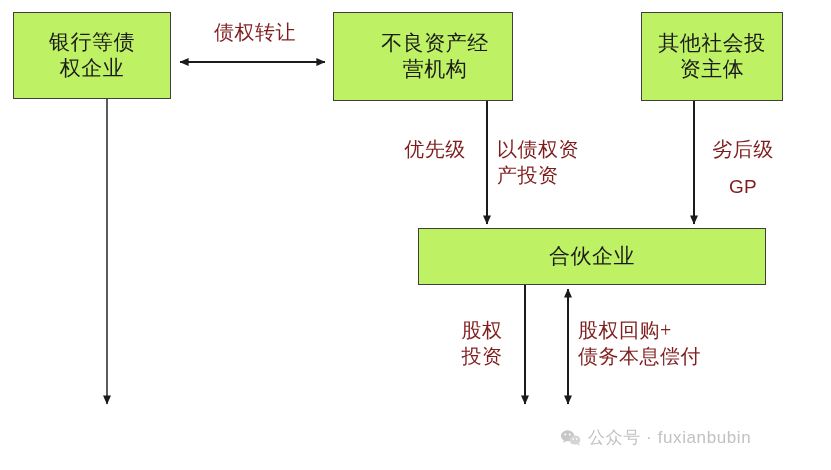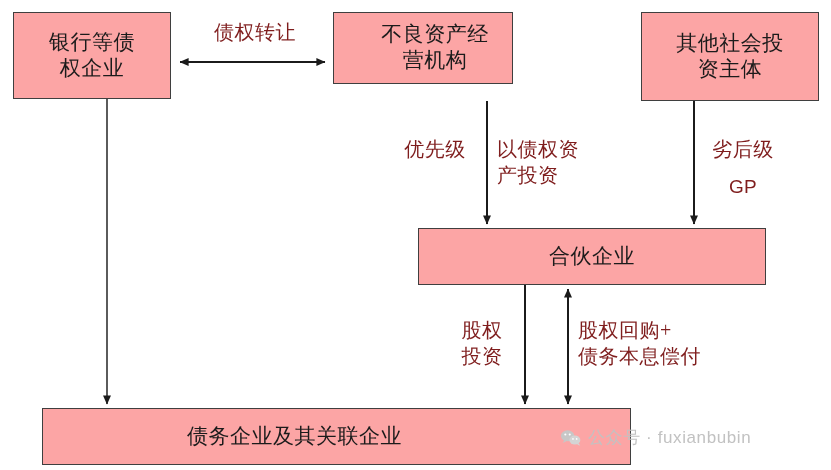--- a/index.html
+++ b/index.html
@@ -22,21 +22,21 @@
     position: absolute;
     left: 0;
     top: 0;
     width: 831px;
     height: 470px;
   }
   .node-box {
     position: absolute;
     box-sizing: border-box;
     border: 1.6px solid #3f3f3f;
-    background: #fca5a5;
+    background: #bef264;
     display: flex;
     align-items: center;
     justify-content: center;
     text-align: center;
     color: #1b1b1b;
     font-family: "Liberation Serif", "DejaVu Serif", serif;
     font-size: 21px;
     line-height: 1.22;
     letter-spacing: 0.5px;
     z-index: 3;
@@ -111,37 +111,34 @@
     <line x1="525" y1="285" x2="525" y2="404" stroke="#1b1b1b" stroke-width="2" marker-end="url(#arrowEnd)"></line>
 
     <line x1="568" y1="289" x2="568" y2="404" stroke="#1b1b1b" stroke-width="2" marker-start="url(#arrowStart)" marker-end="url(#arrowEnd)"></line>
   </svg>
 
   <div class="node-box" style="left:13px; top:12px; width:158px; height:87px;">
     <span class="node-label">银行等债
 权企业</span>
   </div>
 
-  <div class="node-box" style="left:333px; top:12px; width:180px; height:72px;padding-left:24px;">
+  <div class="node-box" style="left:333px; top:12px; width:180px; height:89px;padding-left:24px;">
     <span class="node-label">不良资产经
 营机构</span>
   </div>
 
-  <div class="node-box" style="left:641px; top:12px; width:178px; height:89px;">
+  <div class="node-box" style="left:641px; top:12px; width:142px; height:89px;">
     <span class="node-label">其他社会投
 资主体</span>
   </div>
 
   <div class="node-box" style="left:418px; top:228px; width:348px; height:57px;">
     <span class="node-label">合伙企业</span>
   </div>
 
-  <div class="node-box" style="left:42px; top:408px; width:589px; height:57px; justify-content:center;">
-    <span class="node-label" style="transform:translateX(-42px);">债务企业及其关联企业</span>
-  </div>
 
   <div class="edge-label" style="left:195px; top:20px; width:120px;">债权转让</div>
 
 
   <div class="edge-label" style="left:390px; top:137px; width:90px; text-align:center;">优先级</div>
 
   <div class="edge-label" style="left:497px; top:137px; width:120px; text-align:left;">以债权资
 产投资</div>
 
   <div class="edge-label latin" style="left:698px; top:175px; width:90px; text-align:center;">GP</div>

